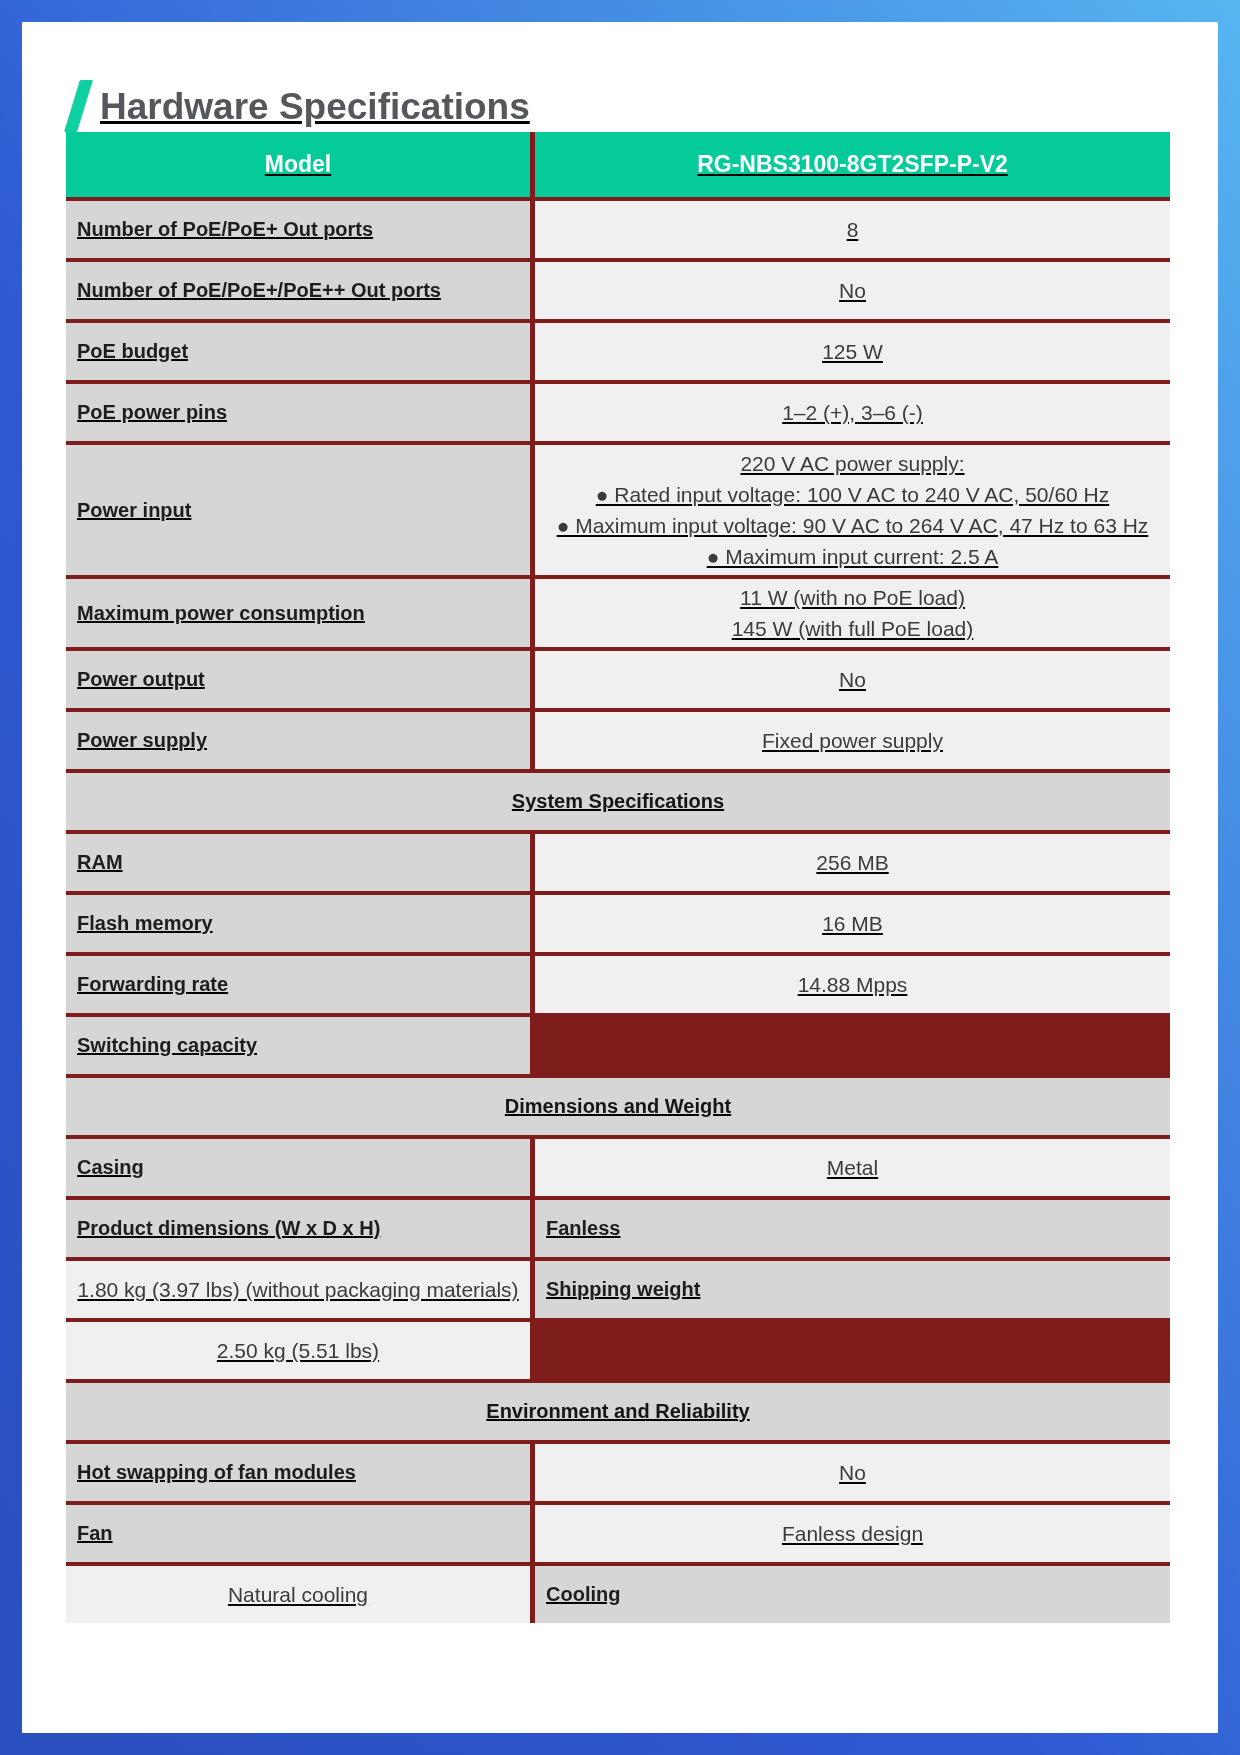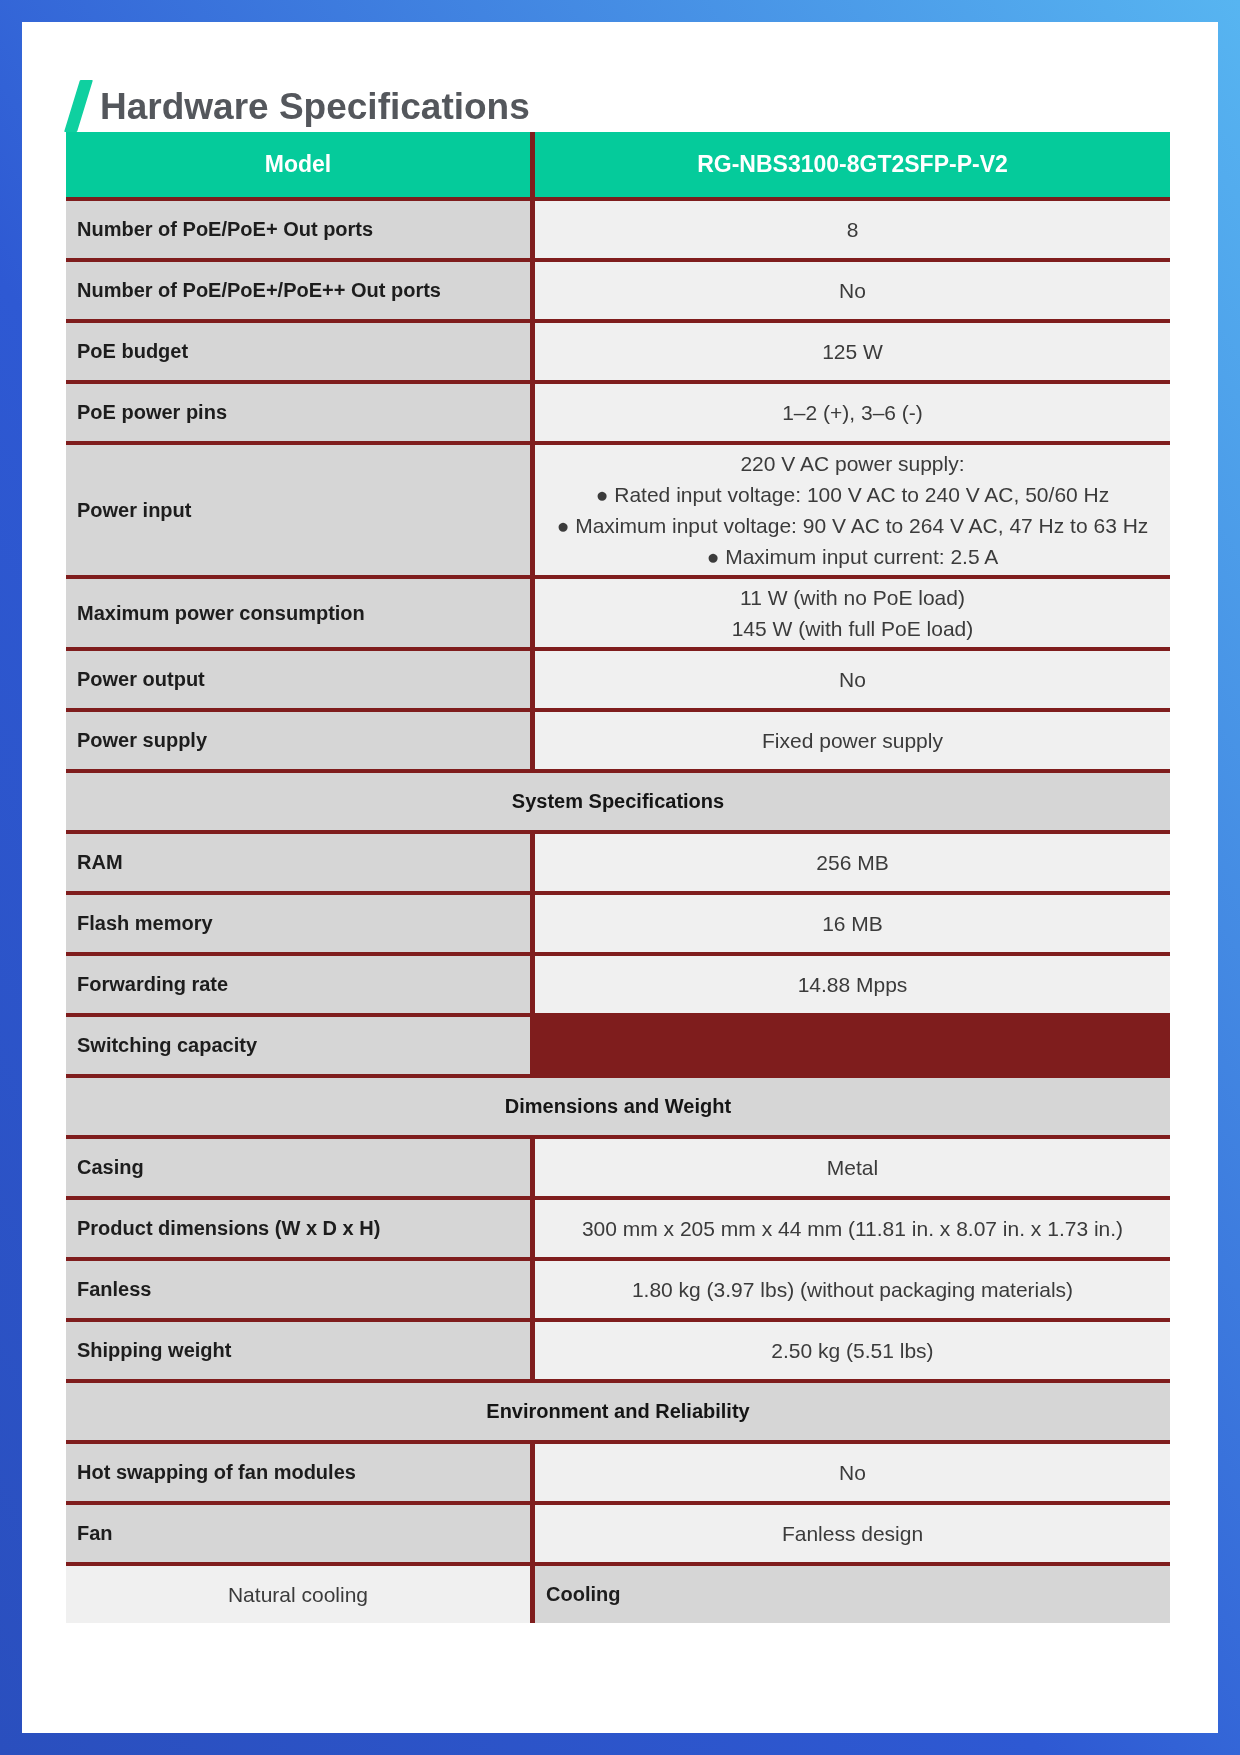--- a/index.html
+++ b/index.html
@@ -10,20 +10,21 @@
     background: linear-gradient(to top right, #2a4fbe 0%, #2e59d3 42%, #57b5f1 100%);
     font-family: "Liberation Sans", sans-serif;
   }
   .page {
     position: absolute;
     left: 22px; top: 22px; right: 22px; bottom: 22px;
     background: #ffffff;
     box-sizing: border-box;
     padding: 0 32px 0 44px;
     overflow: hidden;
+    text-decoration: underline;
   }
   .title-row {
     display: flex;
     align-items: center;
     margin-top: 58px;
     height: 52px;
   }
   .slash {
     width: 13px;
     height: 52px;
@@ -159,23 +160,20 @@
       <div class="cell value">
         <div>14.88 Mpps</div>
       </div>
       <div class="cell label">Switching capacity</div>
       <div class="cell section">Dimensions and Weight</div>
       <div class="cell label">Casing</div>
       <div class="cell value">
         <div>Metal</div>
       </div>
       <div class="cell label">Product dimensions (W x D x H)</div>
-      <div class="cell value">
-        <div>300 mm x 205 mm x 44 mm (11.81 in. x 8.07 in. x 1.73 in.)</div>
-      </div>
       <div class="cell label">Fanless</div>
       <div class="cell value">
         <div>1.80 kg (3.97 lbs) (without packaging materials)</div>
       </div>
       <div class="cell label">Shipping weight</div>
       <div class="cell value">
         <div>2.50 kg (5.51 lbs)</div>
       </div>
       <div class="cell section">Environment and Reliability</div>
       <div class="cell label">Hot swapping of fan modules</div>

